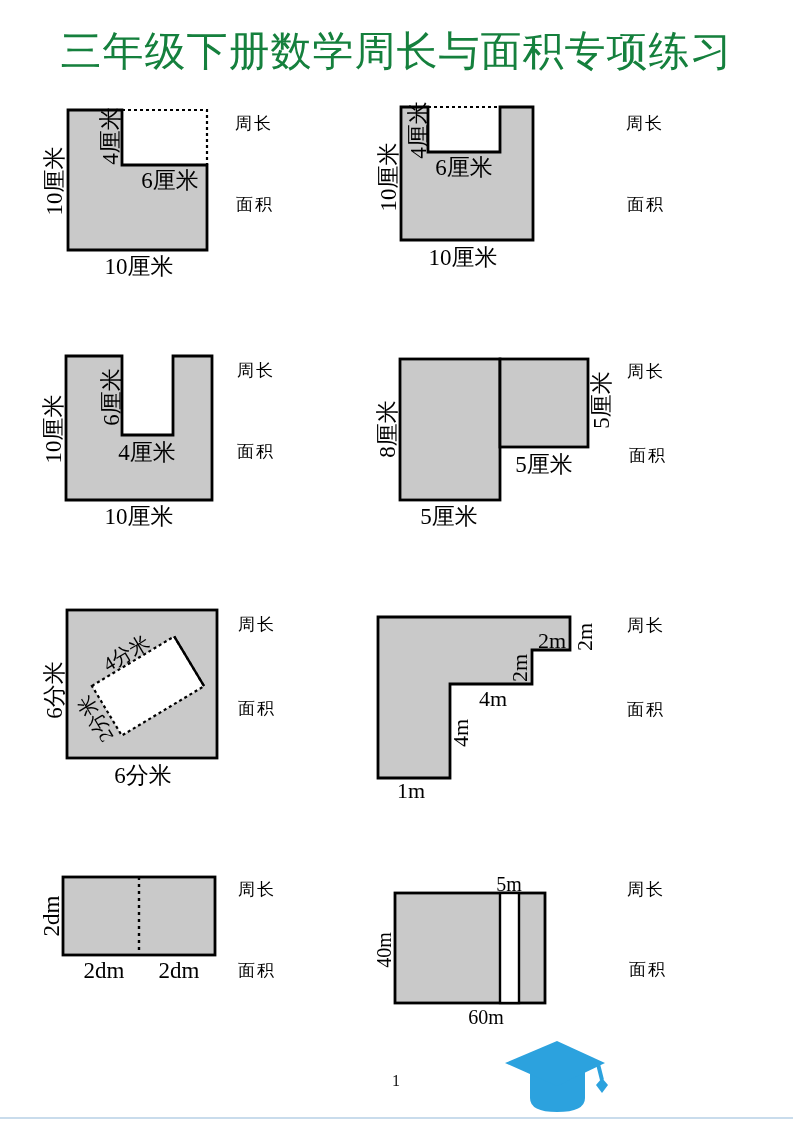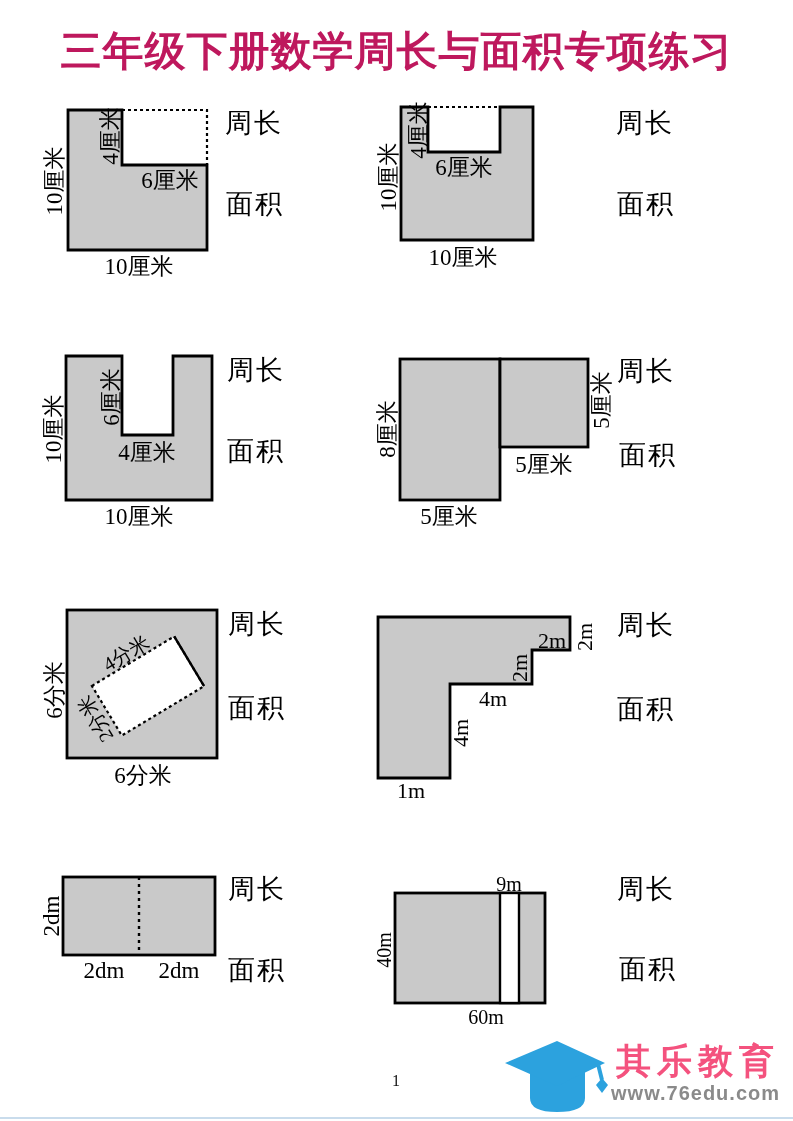--- a/index.html
+++ b/index.html
@@ -1,25 +1,25 @@
 <!DOCTYPE html>
 <html><head>
 <meta charset="utf-8">
 <style>
   html,body{margin:0;padding:0;background:#fff;}
   .page{position:relative;width:793px;height:1121px;background:#ffffff;overflow:hidden;
         font-family:"Liberation Serif","DejaVu Serif",serif;}
   .shapes{position:absolute;left:0;top:0;}
   .title{position:absolute;left:0;top:24px;width:100%;margin:0;text-align:center;
          font-family:"Liberation Sans","DejaVu Sans",sans-serif;
-         font-weight:bold;font-size:41px;color:#be185d;letter-spacing:1px;}
+         font-weight:normal;font-size:41px;color:#15803d;letter-spacing:1px;}
   .lbl{position:absolute;font-size:23px;color:#000;white-space:nowrap;line-height:1;
        transform:translate(-50%,-50%);}
   .lbl.rot{transform:translate(-50%,-50%) rotate(-90deg);}
-  .lbl.pa{font-size:27px;letter-spacing:2px;}
+  .lbl.pa{font-size:17px;letter-spacing:2px;}
   .lbl.m{font-size:22px;}
   .lbl.sm{font-size:20px;}
   .pagenum{position:absolute;left:392px;top:1072px;font-size:16px;color:#111;}
   .footer-text{position:absolute;right:13px;top:1040px;text-align:right;}
   .brand{font-family:"Liberation Sans","DejaVu Sans",sans-serif;font-weight:bold;
          font-size:35px;letter-spacing:6px;color:#f4527e;line-height:1.2;}
   .website{font-family:"Liberation Sans","DejaVu Sans",sans-serif;font-weight:bold;
            font-size:20px;letter-spacing:1px;color:#8a8a8a;line-height:1.1;}
   .bottom-line{position:absolute;left:0;top:1117px;width:793px;height:2px;background:#c9dcec;}
 </style>
@@ -108,26 +108,22 @@
   <span class="lbl m" style="left:411px;top:791px">1m</span>
   <span class="lbl pa" style="left:646px;top:625px">周长</span>
   <span class="lbl pa" style="left:646px;top:709px">面积</span>
 
   <span class="lbl rot" style="left:51px;top:916px">2dm</span>
   <span class="lbl" style="left:104px;top:970px">2dm</span>
   <span class="lbl" style="left:179px;top:970px">2dm</span>
   <span class="lbl pa" style="left:257px;top:889px">周长</span>
   <span class="lbl pa" style="left:257px;top:970px">面积</span>
 
-  <span class="lbl sm" style="left:509px;top:884px">9m</span>
+  <span class="lbl sm" style="left:509px;top:884px">5m</span>
   <span class="lbl sm rot" style="left:384px;top:950px;transform:translate(-50%,-50%) rotate(-90deg)">40m</span>
   <span class="lbl sm" style="left:486px;top:1017px">60m</span>
   <span class="lbl pa" style="left:646px;top:889px">周长</span>
   <span class="lbl pa" style="left:648px;top:969px">面积</span>
 
   <span class="pagenum">1</span>
-  <div class="footer-text">
-    <div class="brand">其乐教育</div>
-    <div class="website">www.76edu.com</div>
-  </div>
   <div class="bottom-line"></div>
 
 </div>
 
 </body></html>

